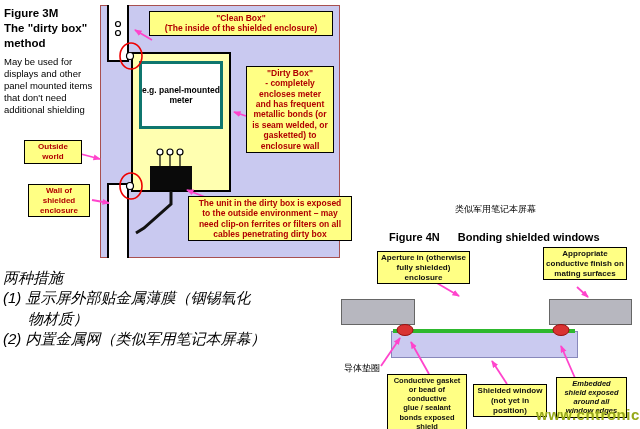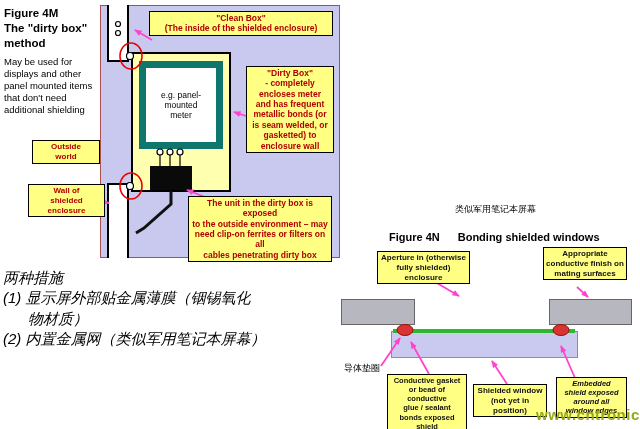--- a/index.html
+++ b/index.html
@@ -8,36 +8,36 @@
   .abs { position:absolute; }
 
   
   .f4m-title { left:4px; top:6px; font-size:11.5px; font-weight:bold; line-height:1.3; white-space:pre-line; color:#000; }
   .f4m-note  { left:4px; top:56px; font-size:9.5px; line-height:1.25; white-space:pre-line; color:#000; }
 
   .f4m-panel { left:100px; top:5px; width:240px; height:253px; background:#c9c9f0; border:1px solid #a85050; }
   .wall-top    { left:107px; top:5px;   width:22px; height:57px; background:#fff; border-left:2px solid #000; border-right:2px solid #000; border-bottom:2px solid #000; }
   .wall-bottom { left:107px; top:183px; width:22px; height:75px; background:#fff; border-left:2px solid #000; border-right:2px solid #000; border-top:2px solid #000; }
   .dirty-box { left:131px; top:52px; width:100px; height:140px; background:#ffffb0; border:2.5px solid #000; }
-  .meter-box { left:139px; top:61px; width:84px; height:88px; background:#fff; border:7px solid #0f766e;
+  .meter-box { left:139px; top:61px; width:84px; height:68px; background:#fff; border:3px solid #0f766e;
                display:flex; align-items:center; justify-content:center; text-align:center;
-               font-size:8.5px; font-weight:normal; line-height:1.2; white-space:pre-line; color:#000; }
+               font-size:8.5px; font-weight:bold; line-height:1.2; white-space:pre-line; color:#000; }
   .connector-block { left:150px; top:166px; width:42px; height:24px; background:#0a0a0a; }
 
   
   .callout { position:absolute; background:#ffff84; border:1px solid #000; color:#b00000;
              font-weight:bold; text-align:center; white-space:pre-line;
              padding:1px 2px; font-size:8px; line-height:1.22; z-index:6; }
   .callout.black { color:#111; }
 
   .lbl-cleanbox { left:149px; top:11px;  width:184px; font-size:8.5px; }
-  .lbl-outside  { left:32px;  top:140px; width:68px; }
-  .lbl-wall     { left:28px;  top:184px; width:77px; }
+  .lbl-outside  { left:24px;  top:140px; width:58px; }
+  .lbl-wall     { left:28px;  top:184px; width:62px; }
   .lbl-dirtybox { left:246px; top:66px;  width:88px; font-size:8.5px; }
-  .lbl-exposed  { left:188px; top:196px; width:144px; font-size:8.5px; }
+  .lbl-exposed  { left:188px; top:196px; width:164px; font-size:8.5px; }
 
   
   .annotation { left:3px; top:268px; font-size:15px; line-height:1.35; white-space:pre-wrap; color:#000;font-style:italic; }
 
   
   .f4n-subtitle { left:455px; top:203px; font-size:9px; color:#000; }
   .f4n-titlebar { left:389px; top:231px; font-size:11px; font-weight:bold; color:#000; }
   .f4n-titlebar .gap { display:inline-block; width:18px; }
 
   .lbl-aperture { left:377px; top:251px; width:93px; }
@@ -51,21 +51,21 @@
   .lbl-window { left:473px; top:384px; width:74px; }
   .lbl-shield { left:556px; top:377px; width:71px; font-size:7.5px;font-style:italic; }
 
   .watermark { left:536px; top:406px; font-size:15px; font-weight:bold; color:#96a81a; letter-spacing:.5px; z-index:20; }
 
   svg.overlay { position:absolute; left:0; top:0; width:640px; height:429px; z-index:5; pointer-events:none; }
 </style>
 </head>
 <body>
 
-<div class="abs f4m-title">Figure 4M
+<div class="abs f4m-title">Figure 3M
 The "dirty box"
 method</div>
 <div class="abs f4m-note">May be used for
 displays and other
 panel mounted items
 that don't need
 additional shielding</div>
 
 <div class="abs f4m-panel"></div>
 <div class="abs wall-top"></div>

